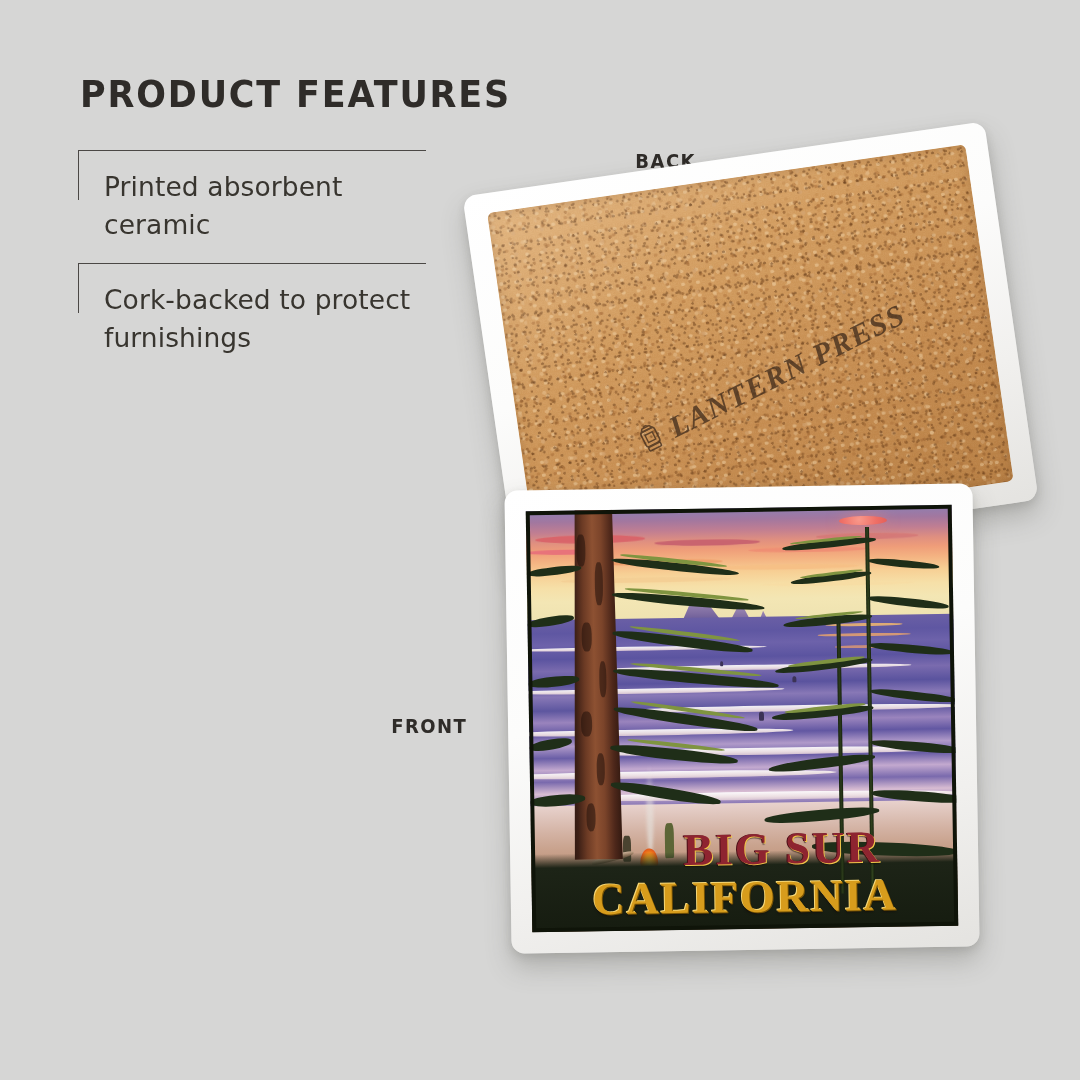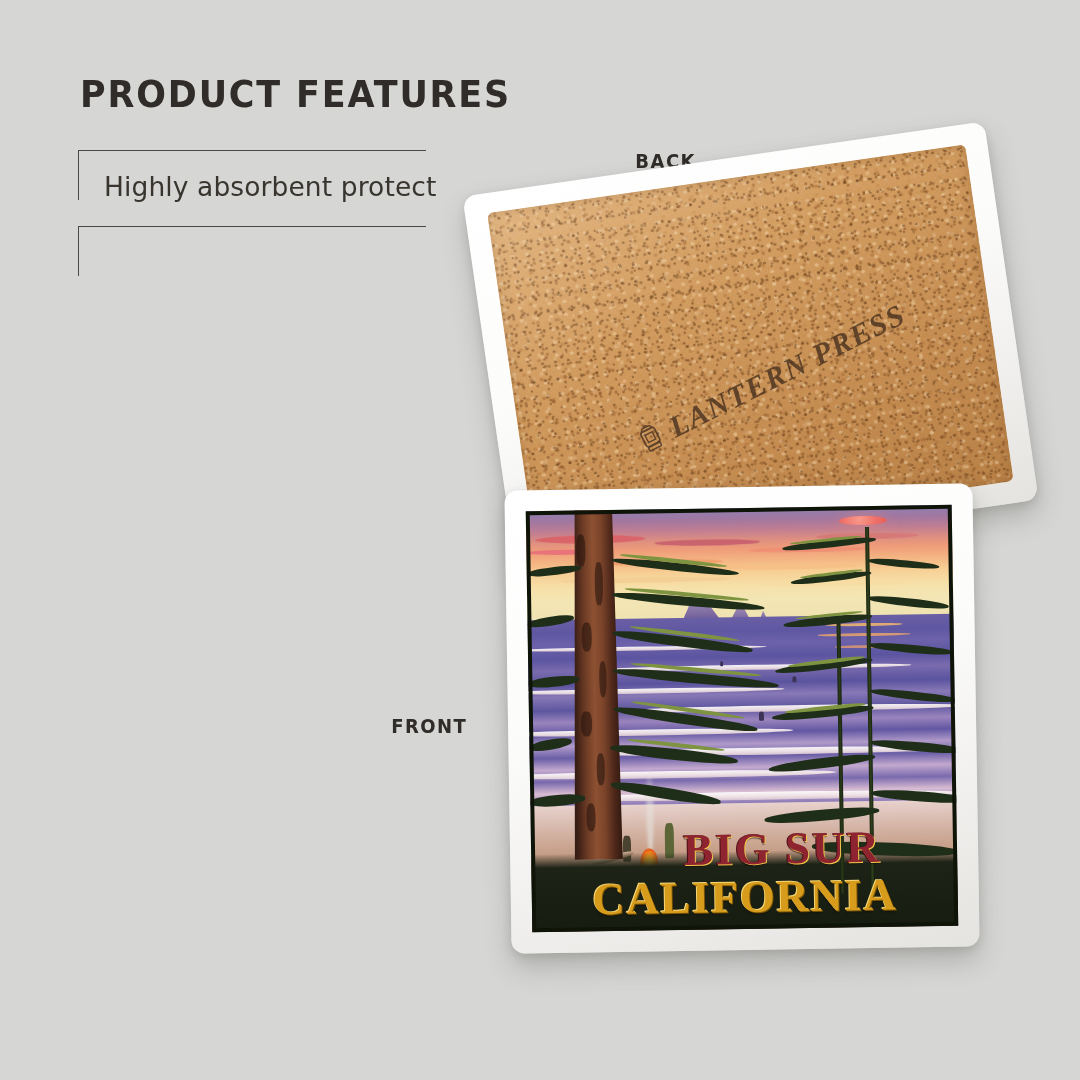--- a/index.html
+++ b/index.html
@@ -364,26 +364,27 @@
 </style>
 </head>
 <body style="background: rgb(214, 214, 213);">
 
 <section id="features-panel">
   <h1 id="features-title">PRODUCT FEATURES</h1>
 
   <div class="feature-item">
     <span class="feature-rule"></span>
     <span class="feature-tick"></span>
-    <p class="feature-text">Highly absorbent protect</p>
+    <p class="feature-text">Printed absorbent ceramic</p>
   </div>
 
   <div class="feature-item">
     <span class="feature-rule"></span>
     <span class="feature-tick"></span>
+    <p class="feature-text">Cork-backed to protect furnishings</p>
   </div>
 
 </section>
 
 <div class="side-label" id="label-back">BACK</div>
 <div class="side-label" id="label-front">FRONT</div>
 
 <div id="coaster-back">
   <div class="ceramic-body"></div>
   <div class="cork-surface">

